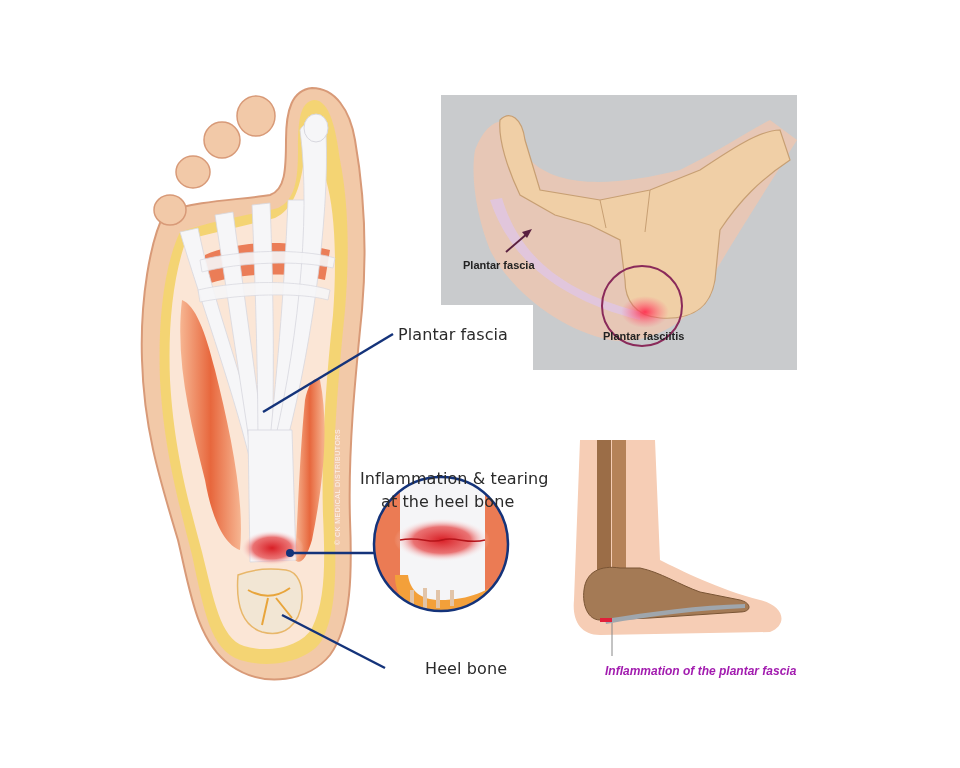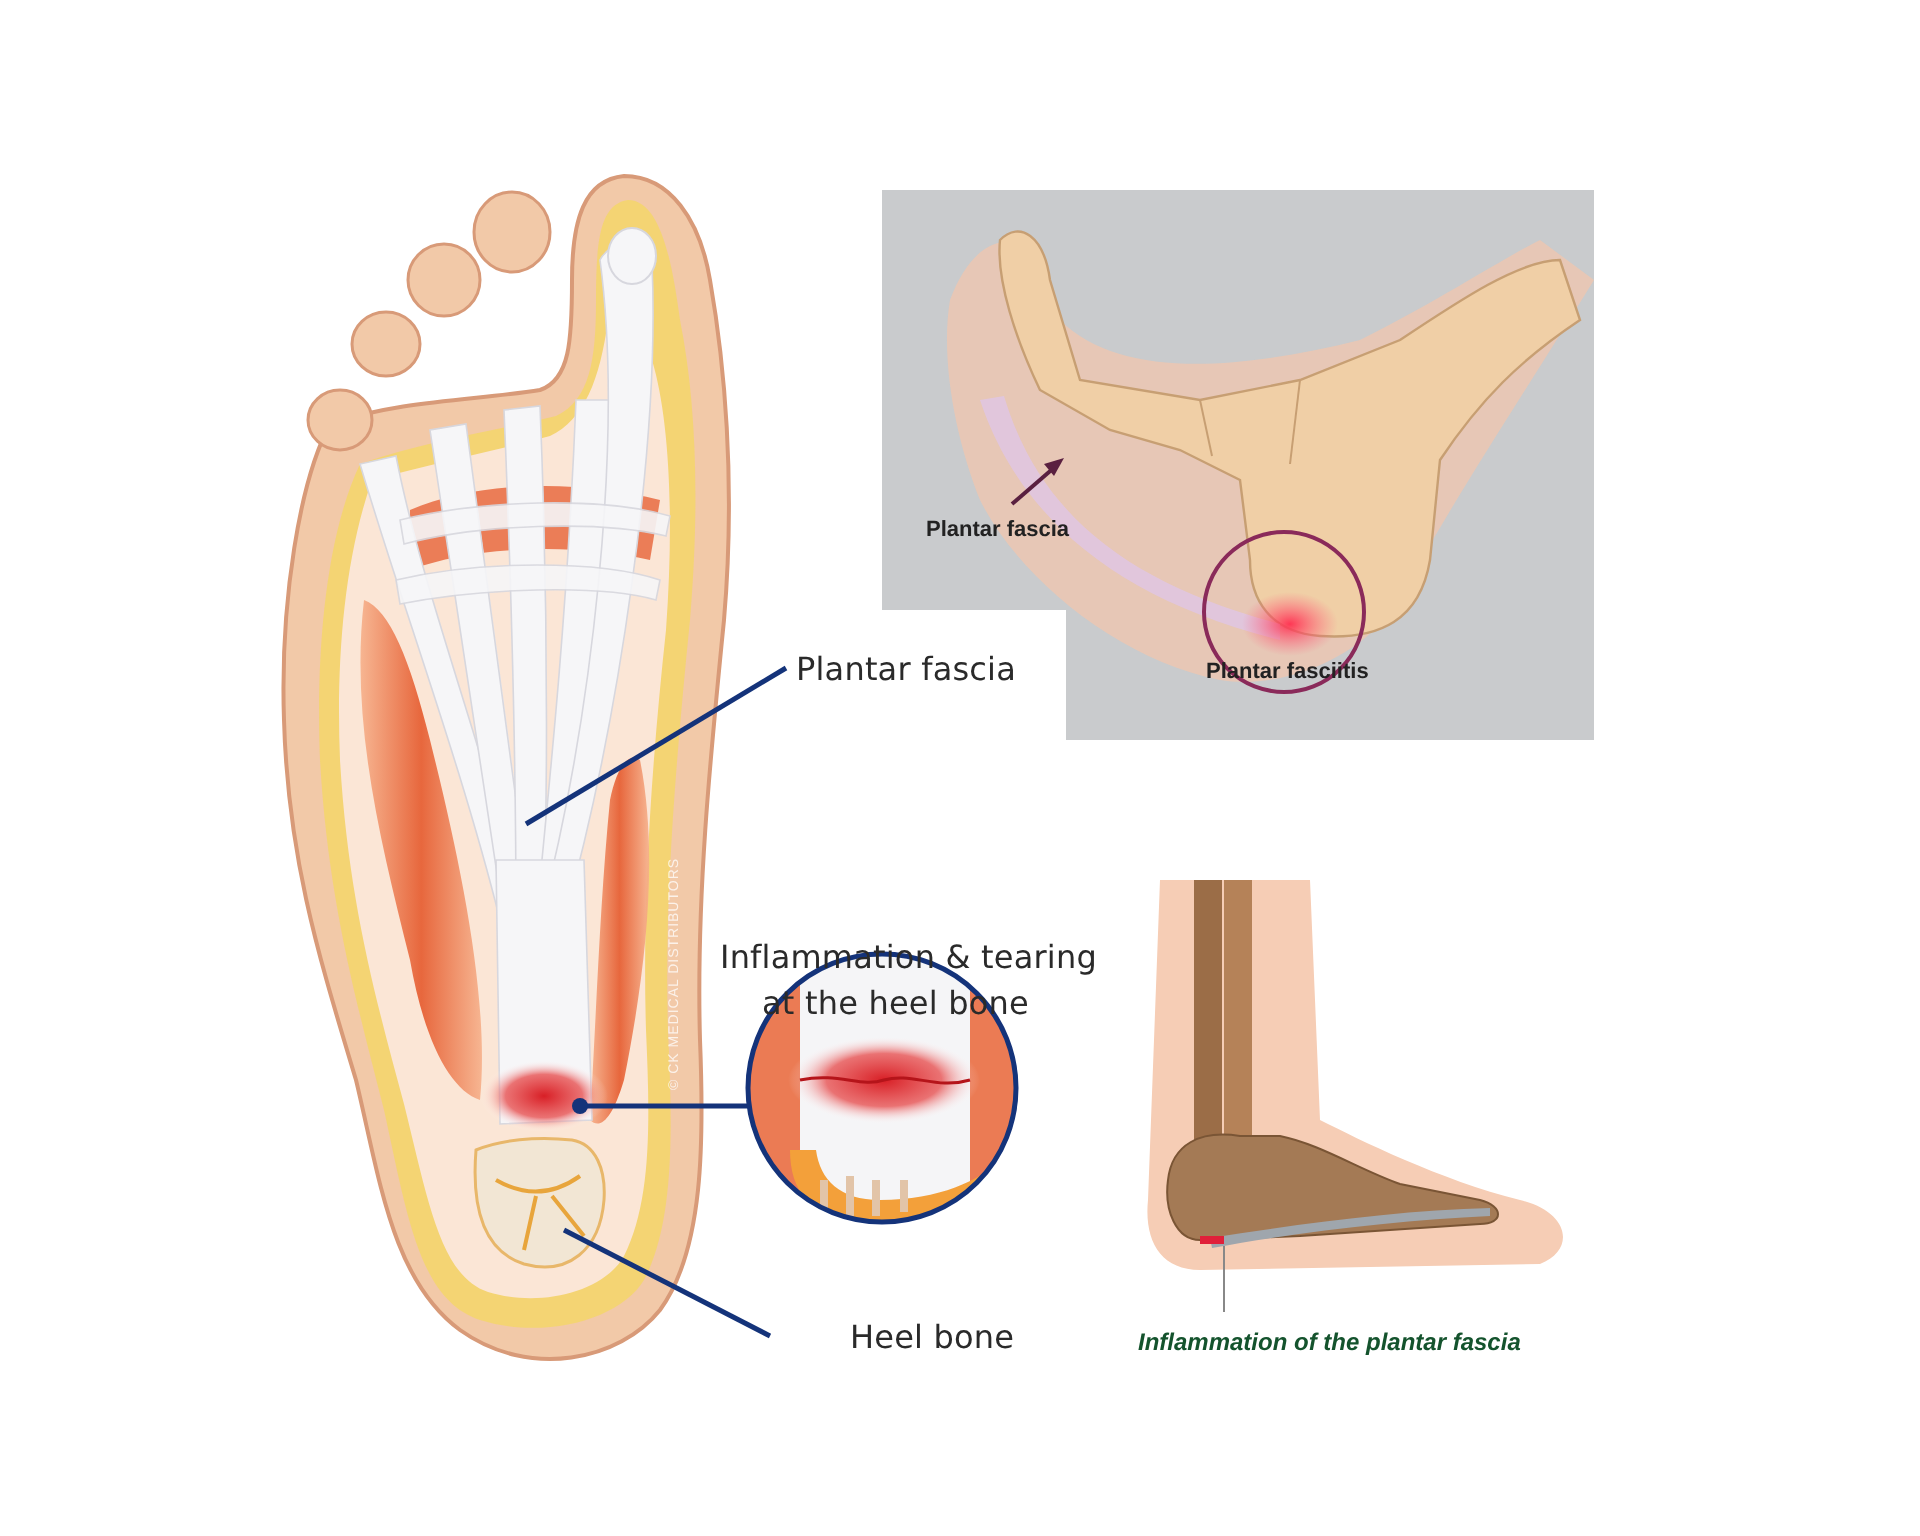--- a/index.html
+++ b/index.html
@@ -1,20 +1,20 @@
 <!DOCTYPE html>
 <html><head>
   <meta charset="utf-8">
   <style>
     html, body { margin: 0; padding: 0; background: #ffffff; }
     body { width: 960px; height: 768px; position: relative; overflow: hidden; font-family: "Liberation Sans", sans-serif; }
     .abs { position: absolute; }
     .callout { font-family: "DejaVu Sans", sans-serif; font-size: 16px; color: #2a2a2a; letter-spacing: 0.1px; white-space: nowrap; }
     .small-bold { font-family: "Liberation Sans", sans-serif; font-weight: bold; font-size: 11px; color: #222; white-space: nowrap; }
-    .caption { font-family: "Liberation Sans", sans-serif; font-weight: bold; font-style: italic; font-size: 12px; color: #14532d; white-space: nowrap; }
+    .caption { font-family: "Liberation Sans", sans-serif; font-weight: bold; font-style: italic; font-size: 12px; color: #a21caf; white-space: nowrap; margin-left: 36px; }
     .watermark { font-family: "Liberation Sans", sans-serif; font-size: 7px; color: rgba(255,255,255,0.75); transform: rotate(-90deg); transform-origin: left top; white-space: nowrap; letter-spacing: 0.5px; }
     svg { position: absolute; left: 0; top: 0; }
   </style>
 </head>
 <body>
 
 <svg width="960" height="768" viewBox="0 0 960 768">
   <defs>
     <radialGradient id="inflam" cx="50%" cy="50%" r="50%">
       <stop offset="0%" stop-color="#d81f26" stop-opacity="1"></stop>

